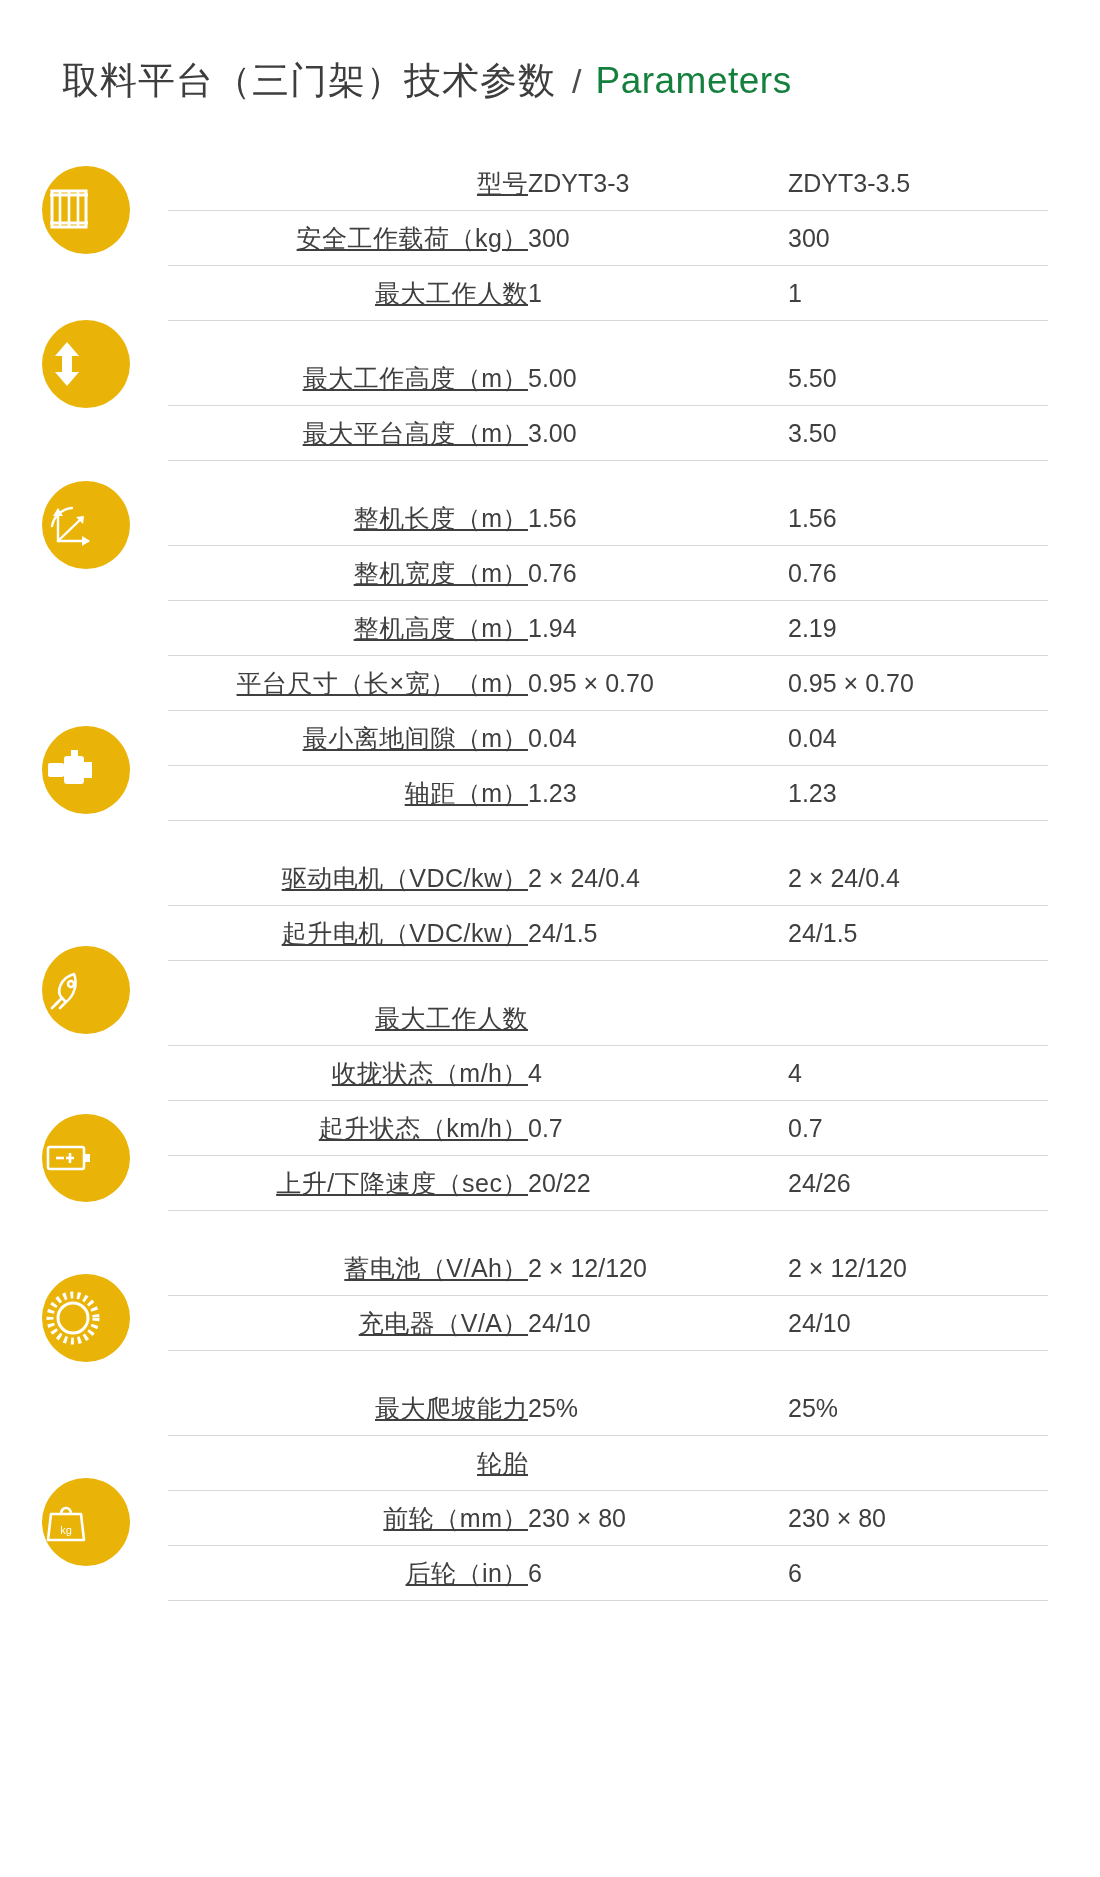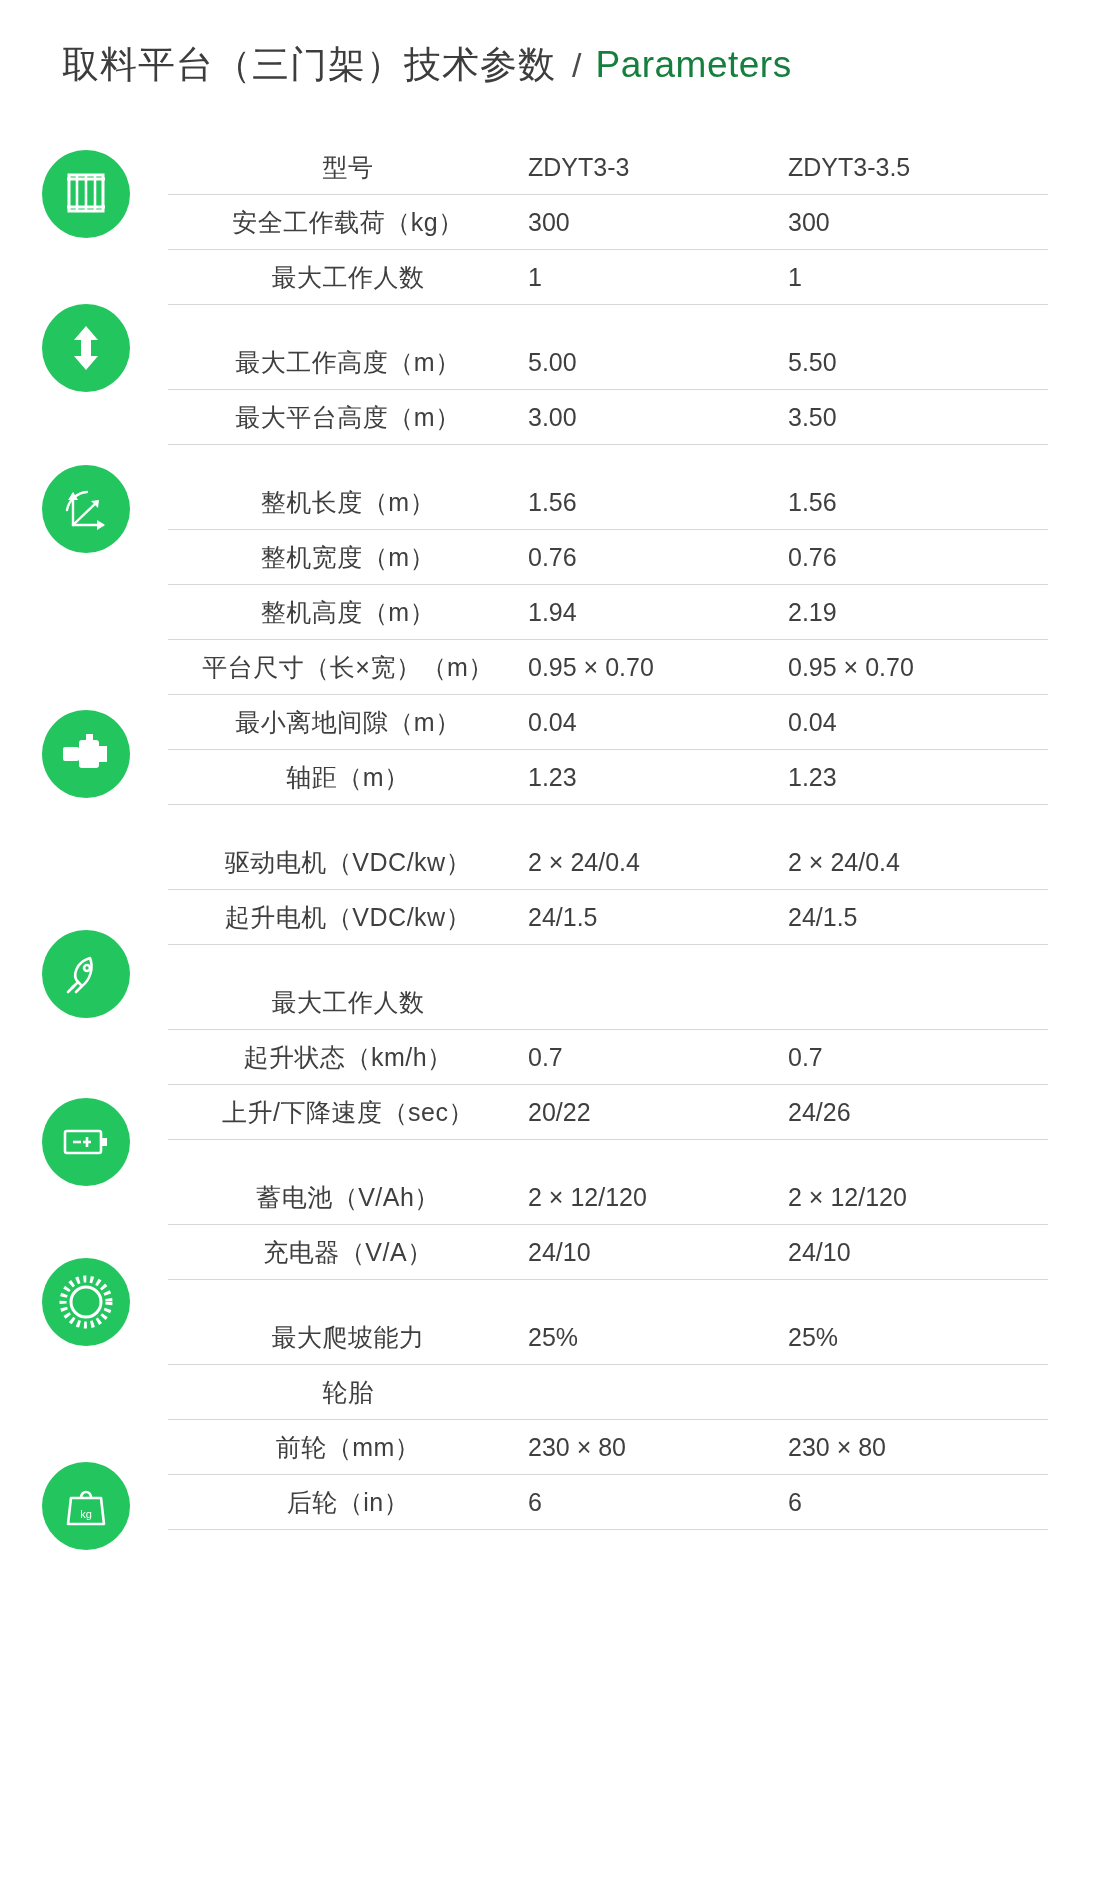--- a/index.html
+++ b/index.html
@@ -21,20 +21,21 @@
     height: 1877px;
     box-sizing: border-box;
     padding: 0;
   }
   
   .title-bar {
     padding: 40px 0 0 62px;
     display: flex;
     align-items: baseline;
     gap: 0px;
+    margin-top: 16px;
   }
   .title-cn {
     font-size: 37px;
     color: #3d3d3d;
     letter-spacing: 1px;
     font-weight: 400;
     white-space: nowrap;
   }
   .title-sep {
     font-size: 34px;
@@ -65,23 +66,24 @@
   table.spec td {
     font-size: 25px;
     color: #3f3f3f;
     padding: 0;
     height: 54px;
     vertical-align: middle;
     font-weight: 400;
   }
   td.label {
     width: 360px;
-    text-align: center;
+    text-align: right;
     padding-left: 2px;
     letter-spacing: 0.5px;
+    text-decoration: underline;
   }
   td.v1, td.v2 {
     width: 260px;
     text-align: left;
   }
   tr.data td {
     border-bottom: 1px solid #d8d8d8;
   }
   tr.spacer td {
     height: 30px;
@@ -97,24 +99,23 @@
     left: 42px;
     top: 0;
     width: 120px;
     height: 100%;
   }
   .icon-badge {
     position: absolute;
     width: 88px;
     height: 88px;
     border-radius: 50%;
-    background: #22c55e;
+    background: #eab308;
     display: flex;
     align-items: center;
-    justify-content: center;
   }
   .icon-badge svg { display: block; }
 </style>
 </head>
 <body>
 
 <div class="page">
 
   <div class="title-bar">
     <span class="title-cn">取料平台（三门架）技术参数</span>
@@ -295,20 +296,25 @@
       <tr class="spacer">
             <td colspan="3"></td>
           </tr>
 
       <tr class="data">
         <td class="label">最大工作人数</td>
         <td class="v1"></td>
         <td class="v2"></td>
       </tr>
       <tr class="data">
+        <td class="label">收拢状态（m/h）</td>
+        <td class="v1">4</td>
+        <td class="v2">4</td>
+      </tr>
+      <tr class="data">
         <td class="label">起升状态（km/h）</td>
         <td class="v1">0.7</td>
         <td class="v2">0.7</td>
       </tr>
       <tr class="data">
         <td class="label">上升/下降速度（sec）</td>
         <td class="v1">20/22</td>
         <td class="v2">24/26</td>
       </tr>
       <tr class="spacer">

